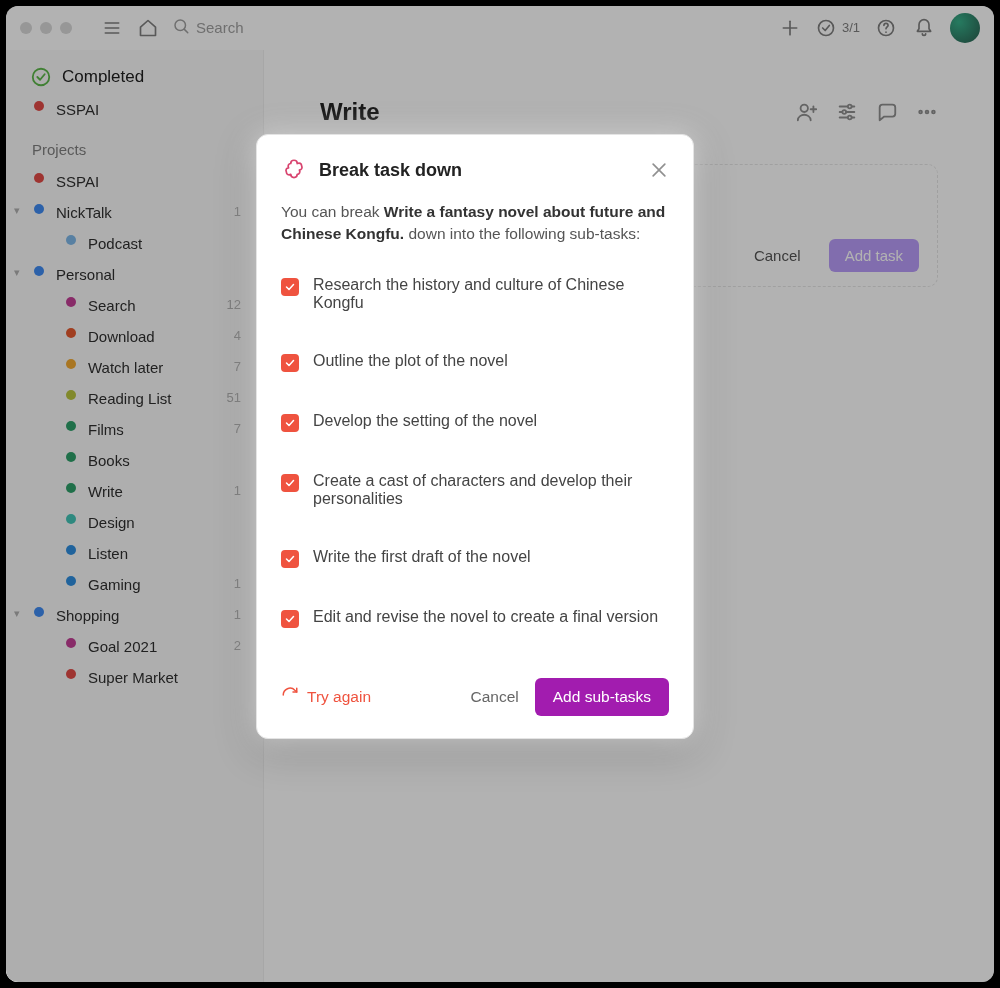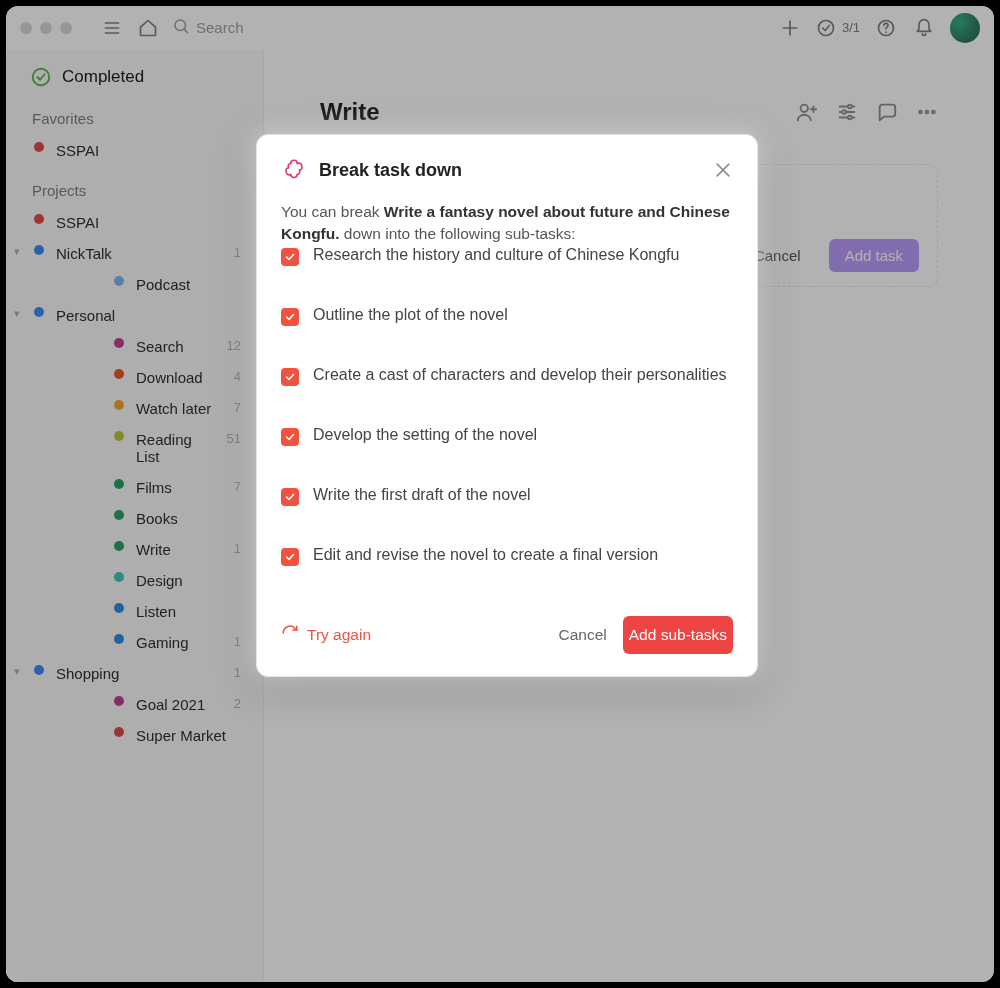--- a/index.html
+++ b/index.html
@@ -66,21 +66,21 @@
 .section-title {
   padding: 16px 20px 8px 26px;
   color: #808080; font-size: 15px; font-weight: 500;
 }
 .side-item {
   display: flex; align-items: flex-start; gap: 12px;
   padding: 7px 22px 7px 28px;
   color: #303030; cursor: pointer;
   position: relative;
 }
-.side-item.subchild { padding-left: 108px; }
+.side-item.subchild { padding-left: 60px; }
 .side-item .chev {
   position: absolute; left: 8px; color: #b0b0b0; width: 14px;
   font-size: 11px;
 }
 .dot {
   width: 10px; height: 10px; border-radius: 50%;
   flex-shrink: 0;
 }
 .side-item .label { flex: 1; }
 .side-item .count { color: #b0b0b0; font-size: 13px; }
@@ -108,37 +108,37 @@
 .dim {
   position: absolute; inset: 0;
   background: rgba(0,0,0,0.30);
   border-radius: 12px;
 }
 
 
 .modal {
   position: absolute;
   left: 250px; top: 128px;
-  width: 502px;
+  width: 438px;
   background: #fff;
   border: 1px solid #e4e4e4;
   border-radius: 12px;
   box-shadow: 0 0 30px rgba(255,255,255,0.6), 0 10px 40px rgba(0,0,0,0.25);
   padding: 22px 24px 22px 24px;
   display: flex; flex-direction: column;
 }
 .modal-head {
   display: flex; align-items: center; gap: 12px; margin-bottom: 18px;
 }
 .modal-logo {
   width: 26px; height: 26px; display:flex; align-items:center; justify-content:center;
 }
 .modal-title { font-size: 18px; font-weight: 700; color: #222; flex: 1; }
 .modal-close { color: #909090; cursor: pointer; display:flex; }
-.modal-desc { font-size: 15.5px; color: #555; line-height: 1.45; }
+.modal-desc { font-size: 15.5px; color: #555; line-height: 1.45; margin-bottom: 30px; }
 .modal-desc b { color: #333; font-weight: 700; }
 .subtask-list { display: flex; flex-direction: column; gap: 40px; margin-bottom: 50px; }
 .subtask {
   display: flex; align-items: flex-start; gap: 14px;
   font-size: 16px; color: #444;
 }
 .subtask .check {
   width: 18px; height: 18px; border-radius: 4px;
   background: #ef533f; color: #fff;
   display: flex; align-items: center; justify-content: center;
@@ -147,21 +147,21 @@
 .subtask .check svg { width: 12px; height: 12px; }
 .modal-foot {
   display: flex; align-items: center; 
 }
 .try-again {
   display: flex; align-items: center; gap: 8px;
   color: #ef533f; font-size: 15.5px; cursor: pointer;
 }
 .modal-foot .spacer { flex: 1; }
 .modal-foot .btn { font-size: 15.5px; }
-.modal-foot .btn.primary { background: #ef4444; padding: 10px 6px; font-weight: 500; }
+.modal-foot .btn.primary { background: #a21caf; padding: 10px 18px; font-weight: 500; }
 .modal-foot .btn.ghost { color: #666; }
 
 
 svg { stroke: currentColor; fill: none; stroke-width: 2; stroke-linecap: round; stroke-linejoin: round; }
 </style>
 </head>
 <body>
 
 <div class="app-window">
 
@@ -228,21 +228,20 @@
 
     <div class="sidebar">
       <div class="completed">
         <svg width="22" height="22" viewBox="0 0 24 24">
             <circle cx="12" cy="12" r="9"></circle>
             <path d="M8 12 l3 3 l5 -6"></path>
           </svg>
         <span>Completed</span>
       </div>
 
-      <div class="section-title">Favorites</div>
       <div id="favorites-mount">
           <div class="side-item">
             <span class="dot" style="background:#e24b47"></span>
             <span class="label">SSPAI</span>
             <span class="count"></span>
           </div>
         </div>
 
       <div class="section-title">Projects</div>
       <div id="projects-mount">
@@ -419,29 +418,29 @@
             </svg>
     </span>
     <span>Outline the plot of the novel</span>
         </div>
         <div class="subtask">
     <span class="check">
       <svg viewBox="0 0 24 24">
               <polyline points="5 12 10 17 19 7" style="stroke:#fff;stroke-width:3"></polyline>
             </svg>
     </span>
+    <span>Develop the setting of the novel</span>
+        </div>
+        <div class="subtask">
+    <span class="check">
+      <svg viewBox="0 0 24 24">
+              <polyline points="5 12 10 17 19 7" style="stroke:#fff;stroke-width:3"></polyline>
+            </svg>
+    </span>
     <span>Create a cast of characters and develop their personalities</span>
-        </div>
-        <div class="subtask">
-    <span class="check">
-      <svg viewBox="0 0 24 24">
-              <polyline points="5 12 10 17 19 7" style="stroke:#fff;stroke-width:3"></polyline>
-            </svg>
-    </span>
-    <span>Develop the setting of the novel</span>
         </div>
         <div class="subtask">
     <span class="check">
       <svg viewBox="0 0 24 24">
               <polyline points="5 12 10 17 19 7" style="stroke:#fff;stroke-width:3"></polyline>
             </svg>
     </span>
     <span>Write the first draft of the novel</span>
         </div>
         <div class="subtask">

